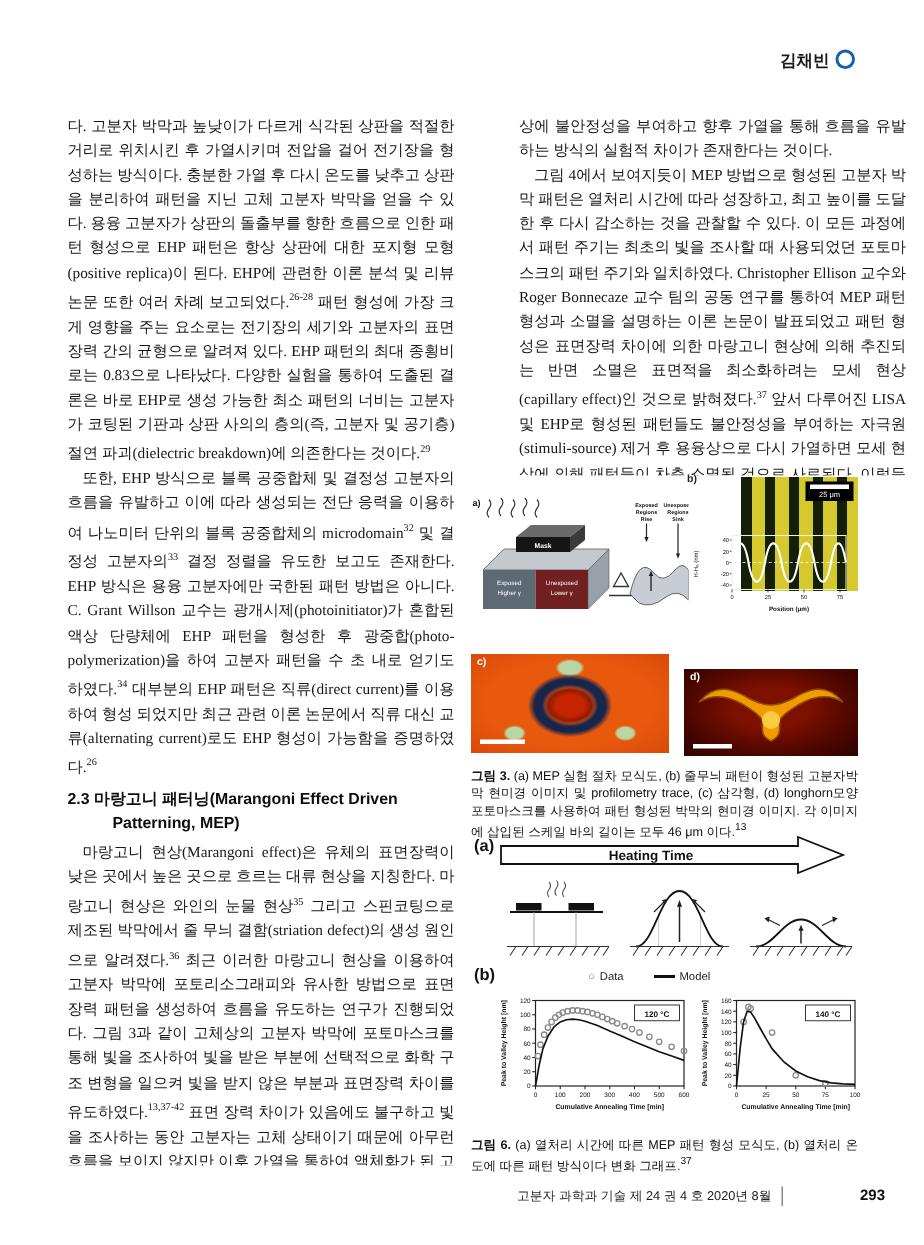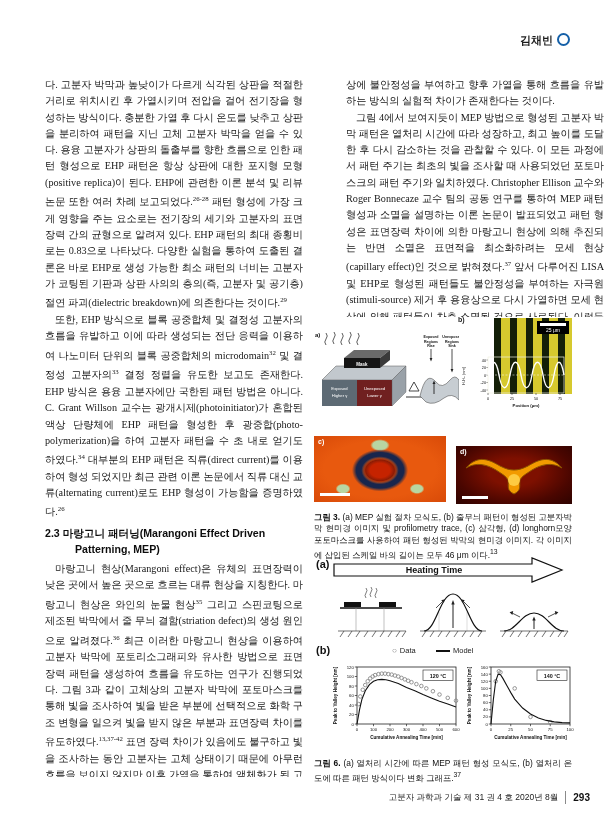--- a/index.html
+++ b/index.html
@@ -53,21 +53,21 @@
   .axlabel{font-size:4.6px;font-weight:700;}
   .ctitle{font-size:5.4px;font-weight:700;}
   .s36{font-size:3.6px;}  .s38{font-size:3.8px;}
   .s42{font-size:4.2px;}  .s45w{font-size:4.5px;fill:#fff;}
   .s42w{font-size:4.2px;fill:#fff;}
   .insetlbl{font-size:4px;}
   
   .footer{top:791px;right:26px;display:flex;align-items:center;gap:7px;
           font:8.5px "Liberation Sans","DejaVu Sans",sans-serif;color:#222;}
   .footer .divider{width:1px;height:13px;background:#8a8a8a;}
-  .footer .pg{font:700 10px "Liberation Sans",sans-serif;color:#111;}
+  .footer .pg{font:700 10px "Liberation Sans",sans-serif;color:#111;margin-left:44px;}
 </style>
 </head>
 <body>
 
 <div class="abs hdr">
   <span>김채빈</span>
   <span class="orcid"></span>
 </div>
 
 <div class="abs col" style="left:45px;top:77px;height:700px;">
@@ -343,16 +343,16 @@
     <circle cx="66.5" cy="60.875" r="1.8" fill="none" stroke="#8a8a8a" stroke-width="0.9"></circle>
     <circle cx="86.25" cy="66.21875" r="1.8" fill="none" stroke="#8a8a8a" stroke-width="0.9"></circle>
     <polyline points="27.0,68.0 29.4,43.1 31.7,25.3 34.1,18.1 36.5,18.8 38.9,22.4 42.8,29.5 46.8,36.6 50.7,43.1 58.6,52.0 66.5,58.0 74.4,61.9 82.3,64.4 90.2,65.9 98.1,66.6 106.0,66.9" fill="none" stroke="#111" stroke-width="1.1"></polyline>
   </svg>
 
 <div class="abs cap" style="left:314px;top:758px;">
   <b>그림 6.</b><span><span> (a) 열처리 시간에 따른 MEP 패턴 형성 모식도, (b) 열처리 온도에 따른 패턴 방식이다 변화 그래프.</span><sup>37</sup></span>
 </div>
 
 <div class="abs footer">
-  <span>고분자 과학과 기술 제 31 권 4 호 2020년 8월</span>
+  <span>고분자 과학과 기술 제 24 권 4 호 2020년 8월</span>
   <span class="divider"></span>
   <span class="pg">293</span>
 </div>
 
 </body></html>

